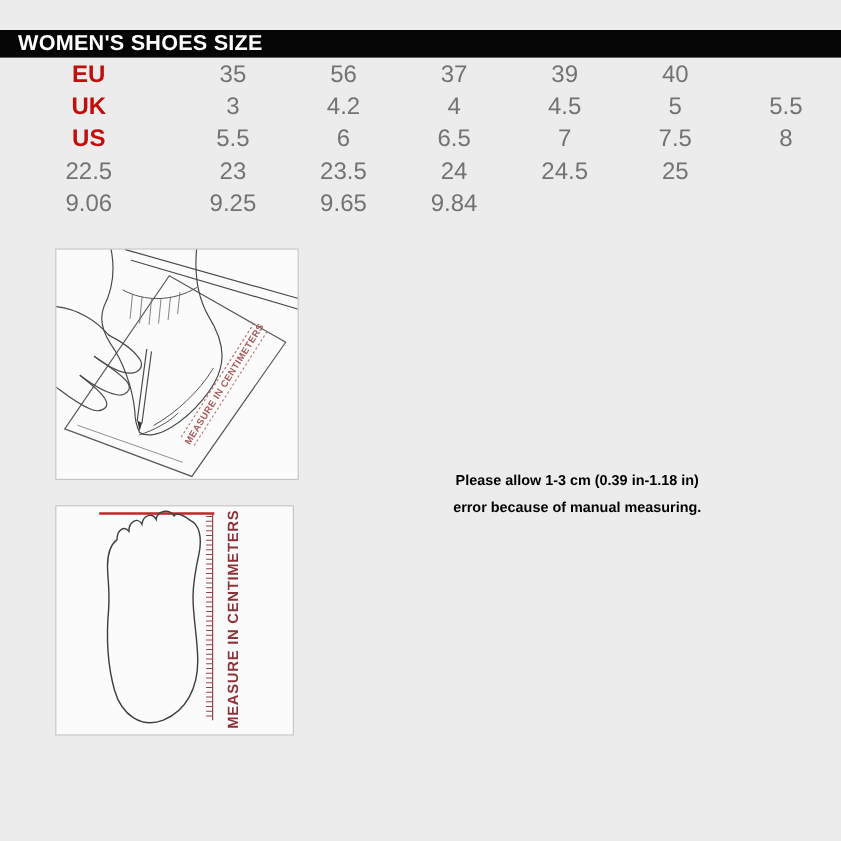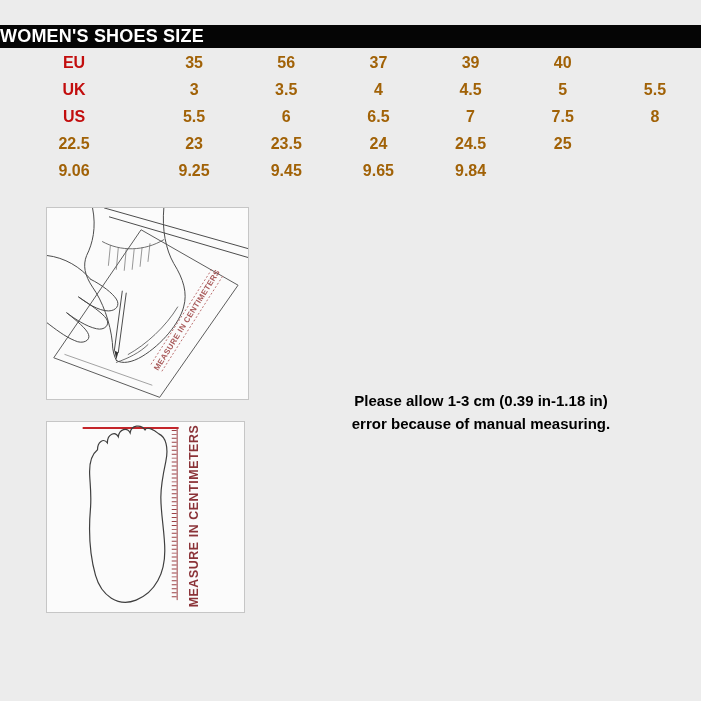--- a/index.html
+++ b/index.html
@@ -5,63 +5,63 @@
   html,body{margin:0;padding:0;}
   body{
     width:701px;height:701px;position:relative;overflow:hidden;
     background:#ececec;
     font-family:"Liberation Sans", sans-serif;
   }
   .header-bar{
     position:absolute;left:0;top:25px;width:701px;height:23px;
     background:#050505;color:#ffffff;
     font-size:18px;font-weight:700;line-height:23px;
-    padding-left:0;box-sizing:border-box;letter-spacing:0.2px;
+    padding-left:15px;box-sizing:border-box;letter-spacing:0.2px;
     white-space:nowrap;
   }
   .size-table{position:absolute;left:0;top:49px;width:701px;}
   .t-row{display:grid;grid-template-columns:148px repeat(6,1fr);height:27px;}
   .t-row div{
-    text-align:center;line-height:27px;font-size:16px;
+    text-align:center;line-height:27px;font-size:20px;
     white-space:nowrap;overflow:visible;
   }
   .t-label{color:#c20d0d;font-weight:700;}
-  .t-val{color:#a16207;font-weight:700;}
+  .t-val{color:#737373;font-weight:400;}
   .illus-box{
     position:absolute;background:#fbfbfb;border:1px solid #c6c6c6;
     box-sizing:content-box;
   }
   #box1{left:46px;top:207px;width:201px;height:191px;}
   #box2{left:46px;top:421px;width:197px;height:190px;}
   .illus-box svg{display:block;width:100%;height:100%;}
   .note{
     position:absolute;left:331px;top:389px;width:300px;
     text-align:center;color:#000;
-    font-size:15px;font-weight:700;line-height:23px;
+    font-size:12px;font-weight:700;line-height:23px;
     white-space:nowrap;
   }
 </style>
 </head>
 <body>
 
 <div class="header-bar">WOMEN'S SHOES SIZE</div>
 
 <div class="size-table">
   <div class="t-row">
     <div class="t-label">EU</div>
     <div class="t-val">35</div>
     <div class="t-val">56</div>
     <div class="t-val">37</div>
     <div class="t-val">39</div>
     <div class="t-val">40</div>
   </div>
   <div class="t-row">
     <div class="t-label">UK</div>
     <div class="t-val">3</div>
-    <div class="t-val">3.5</div>
+    <div class="t-val">4.2</div>
     <div class="t-val">4</div>
     <div class="t-val">4.5</div>
     <div class="t-val">5</div>
     <div class="t-val">5.5</div>
   </div>
   <div class="t-row">
     <div class="t-label">US</div>
     <div class="t-val">5.5</div>
     <div class="t-val">6</div>
     <div class="t-val">6.5</div>
@@ -73,21 +73,20 @@
     <div class="t-val">22.5</div>
     <div class="t-val">23</div>
     <div class="t-val">23.5</div>
     <div class="t-val">24</div>
     <div class="t-val">24.5</div>
     <div class="t-val">25</div>
   </div>
   <div class="t-row">
     <div class="t-val">9.06</div>
     <div class="t-val">9.25</div>
-    <div class="t-val">9.45</div>
     <div class="t-val">9.65</div>
     <div class="t-val">9.84</div>
   </div>
 </div>
 
 <div class="illus-box" id="box1">
   <svg viewBox="0 0 203 193">
     <g fill="none" stroke="#4a4a4a" stroke-width="1" stroke-linecap="round">
 
       <path d="M58,0 L203,41"></path>

